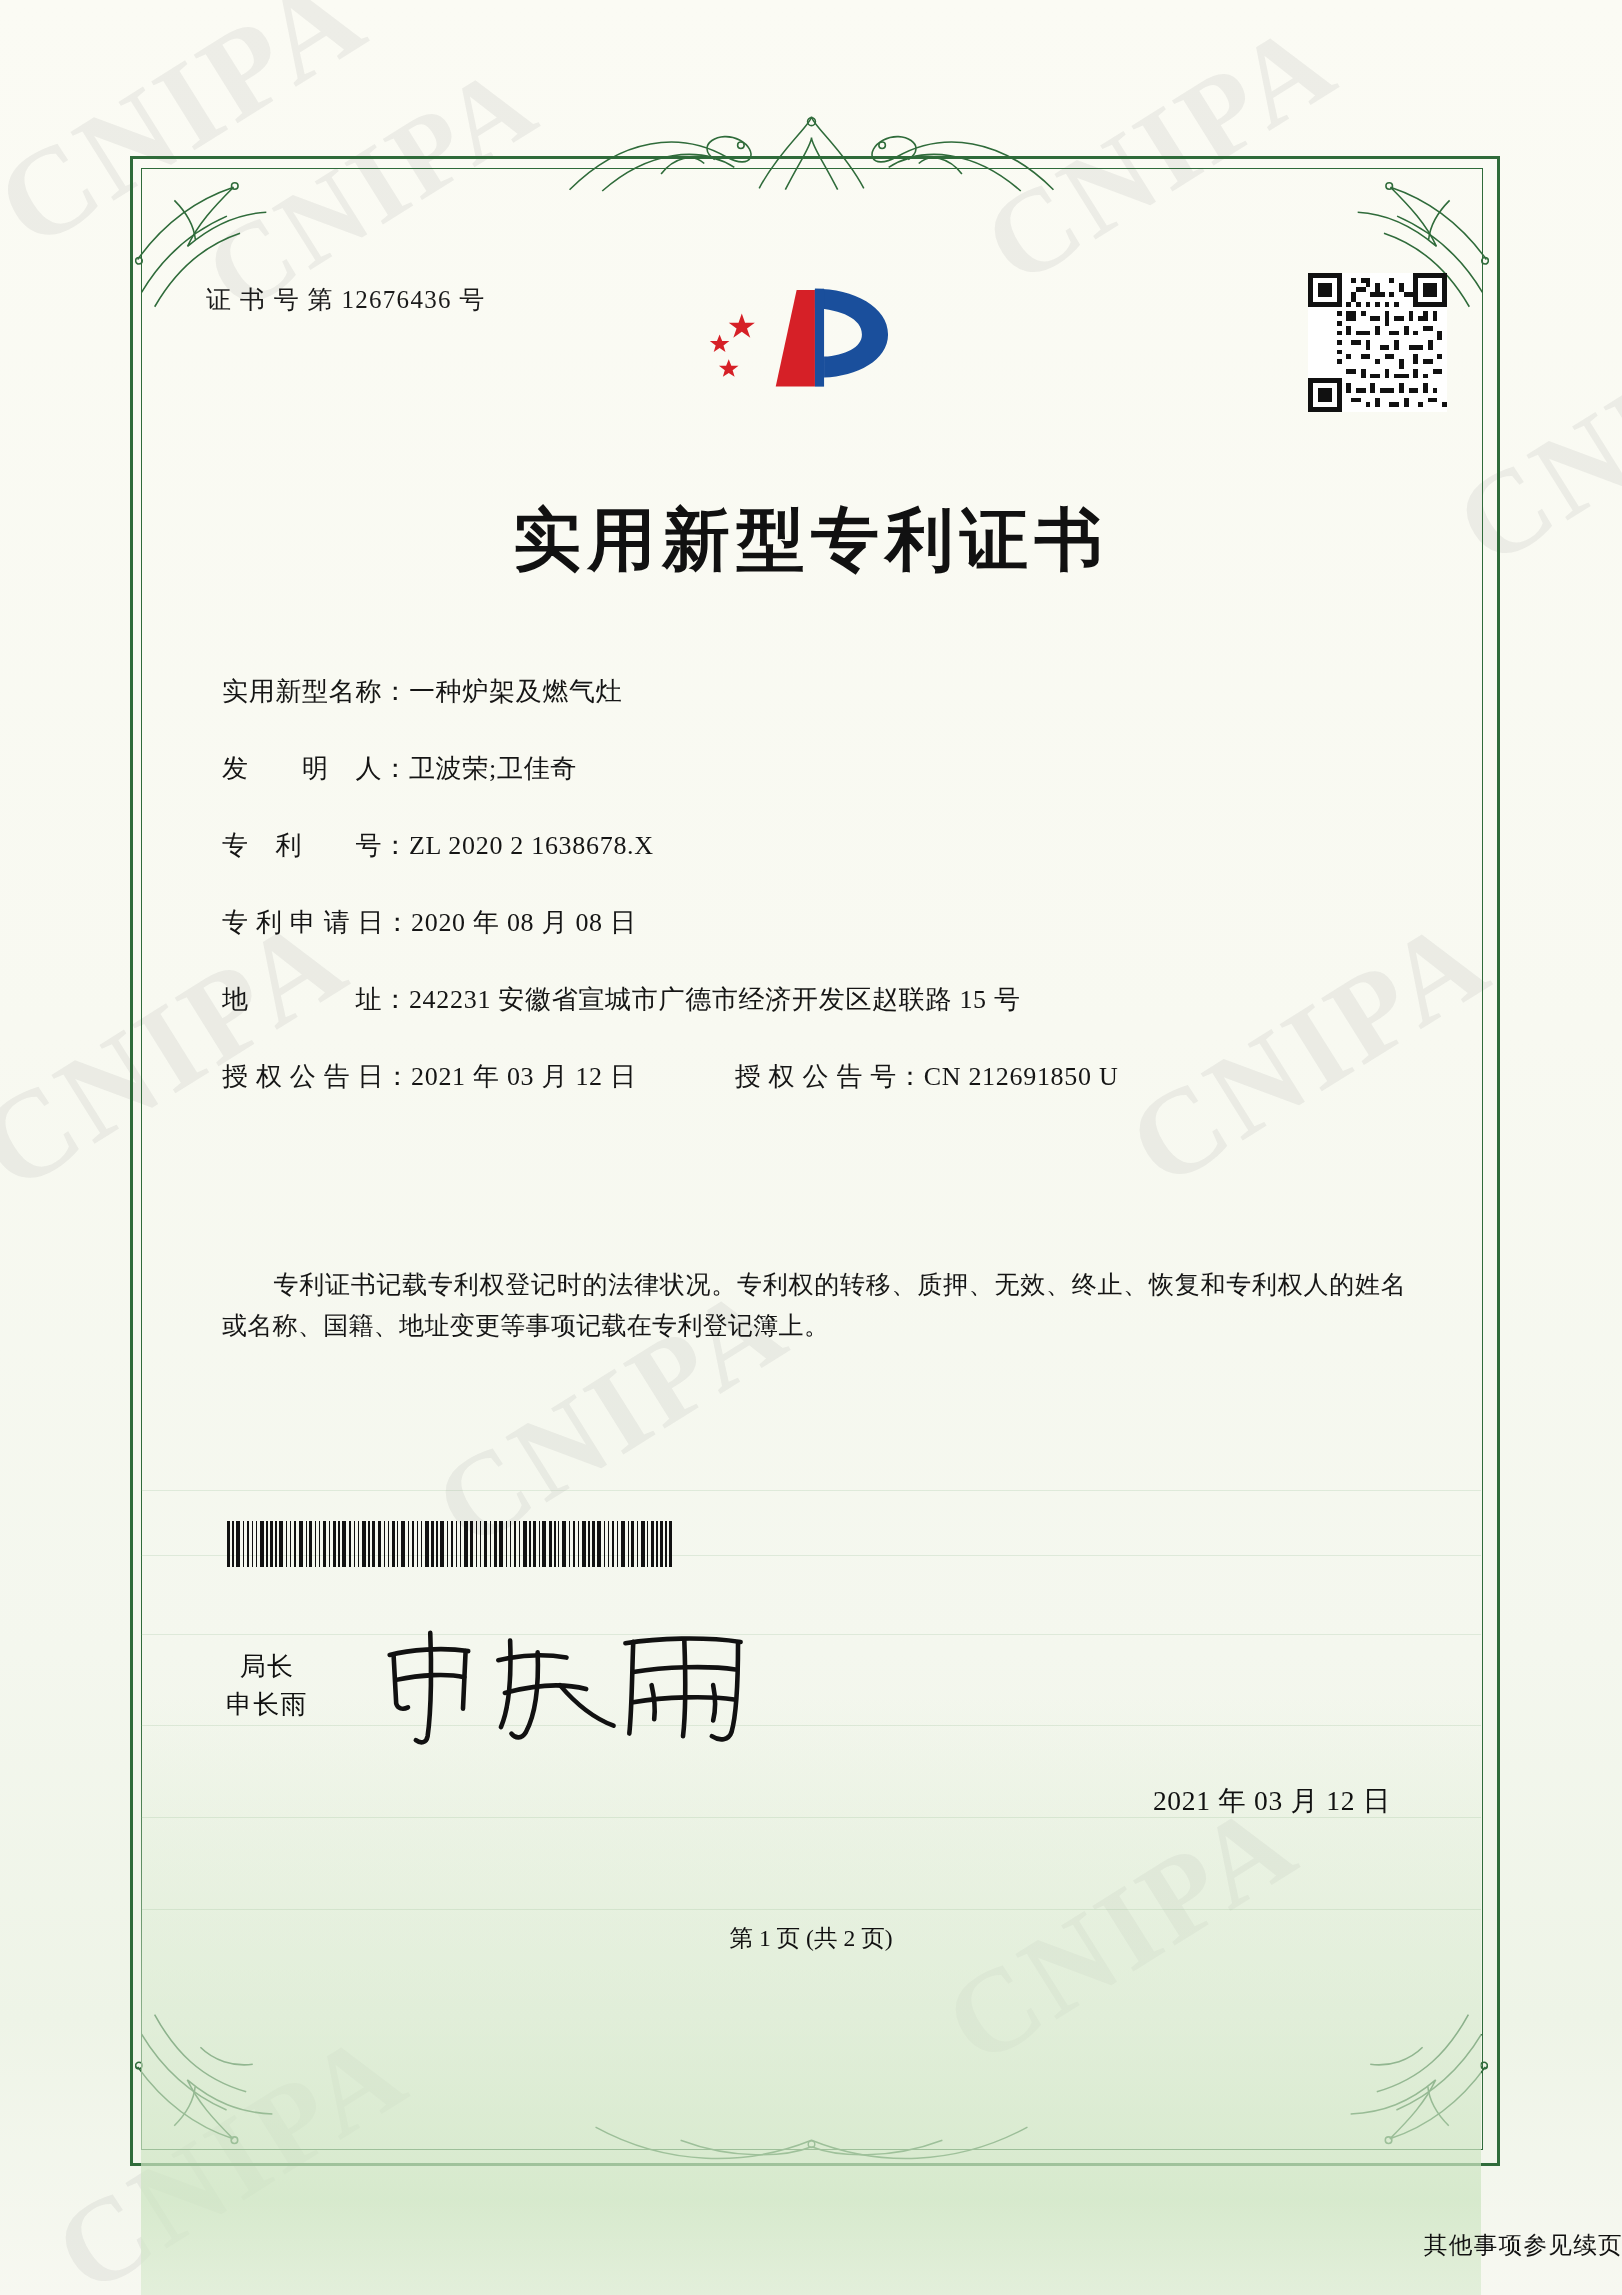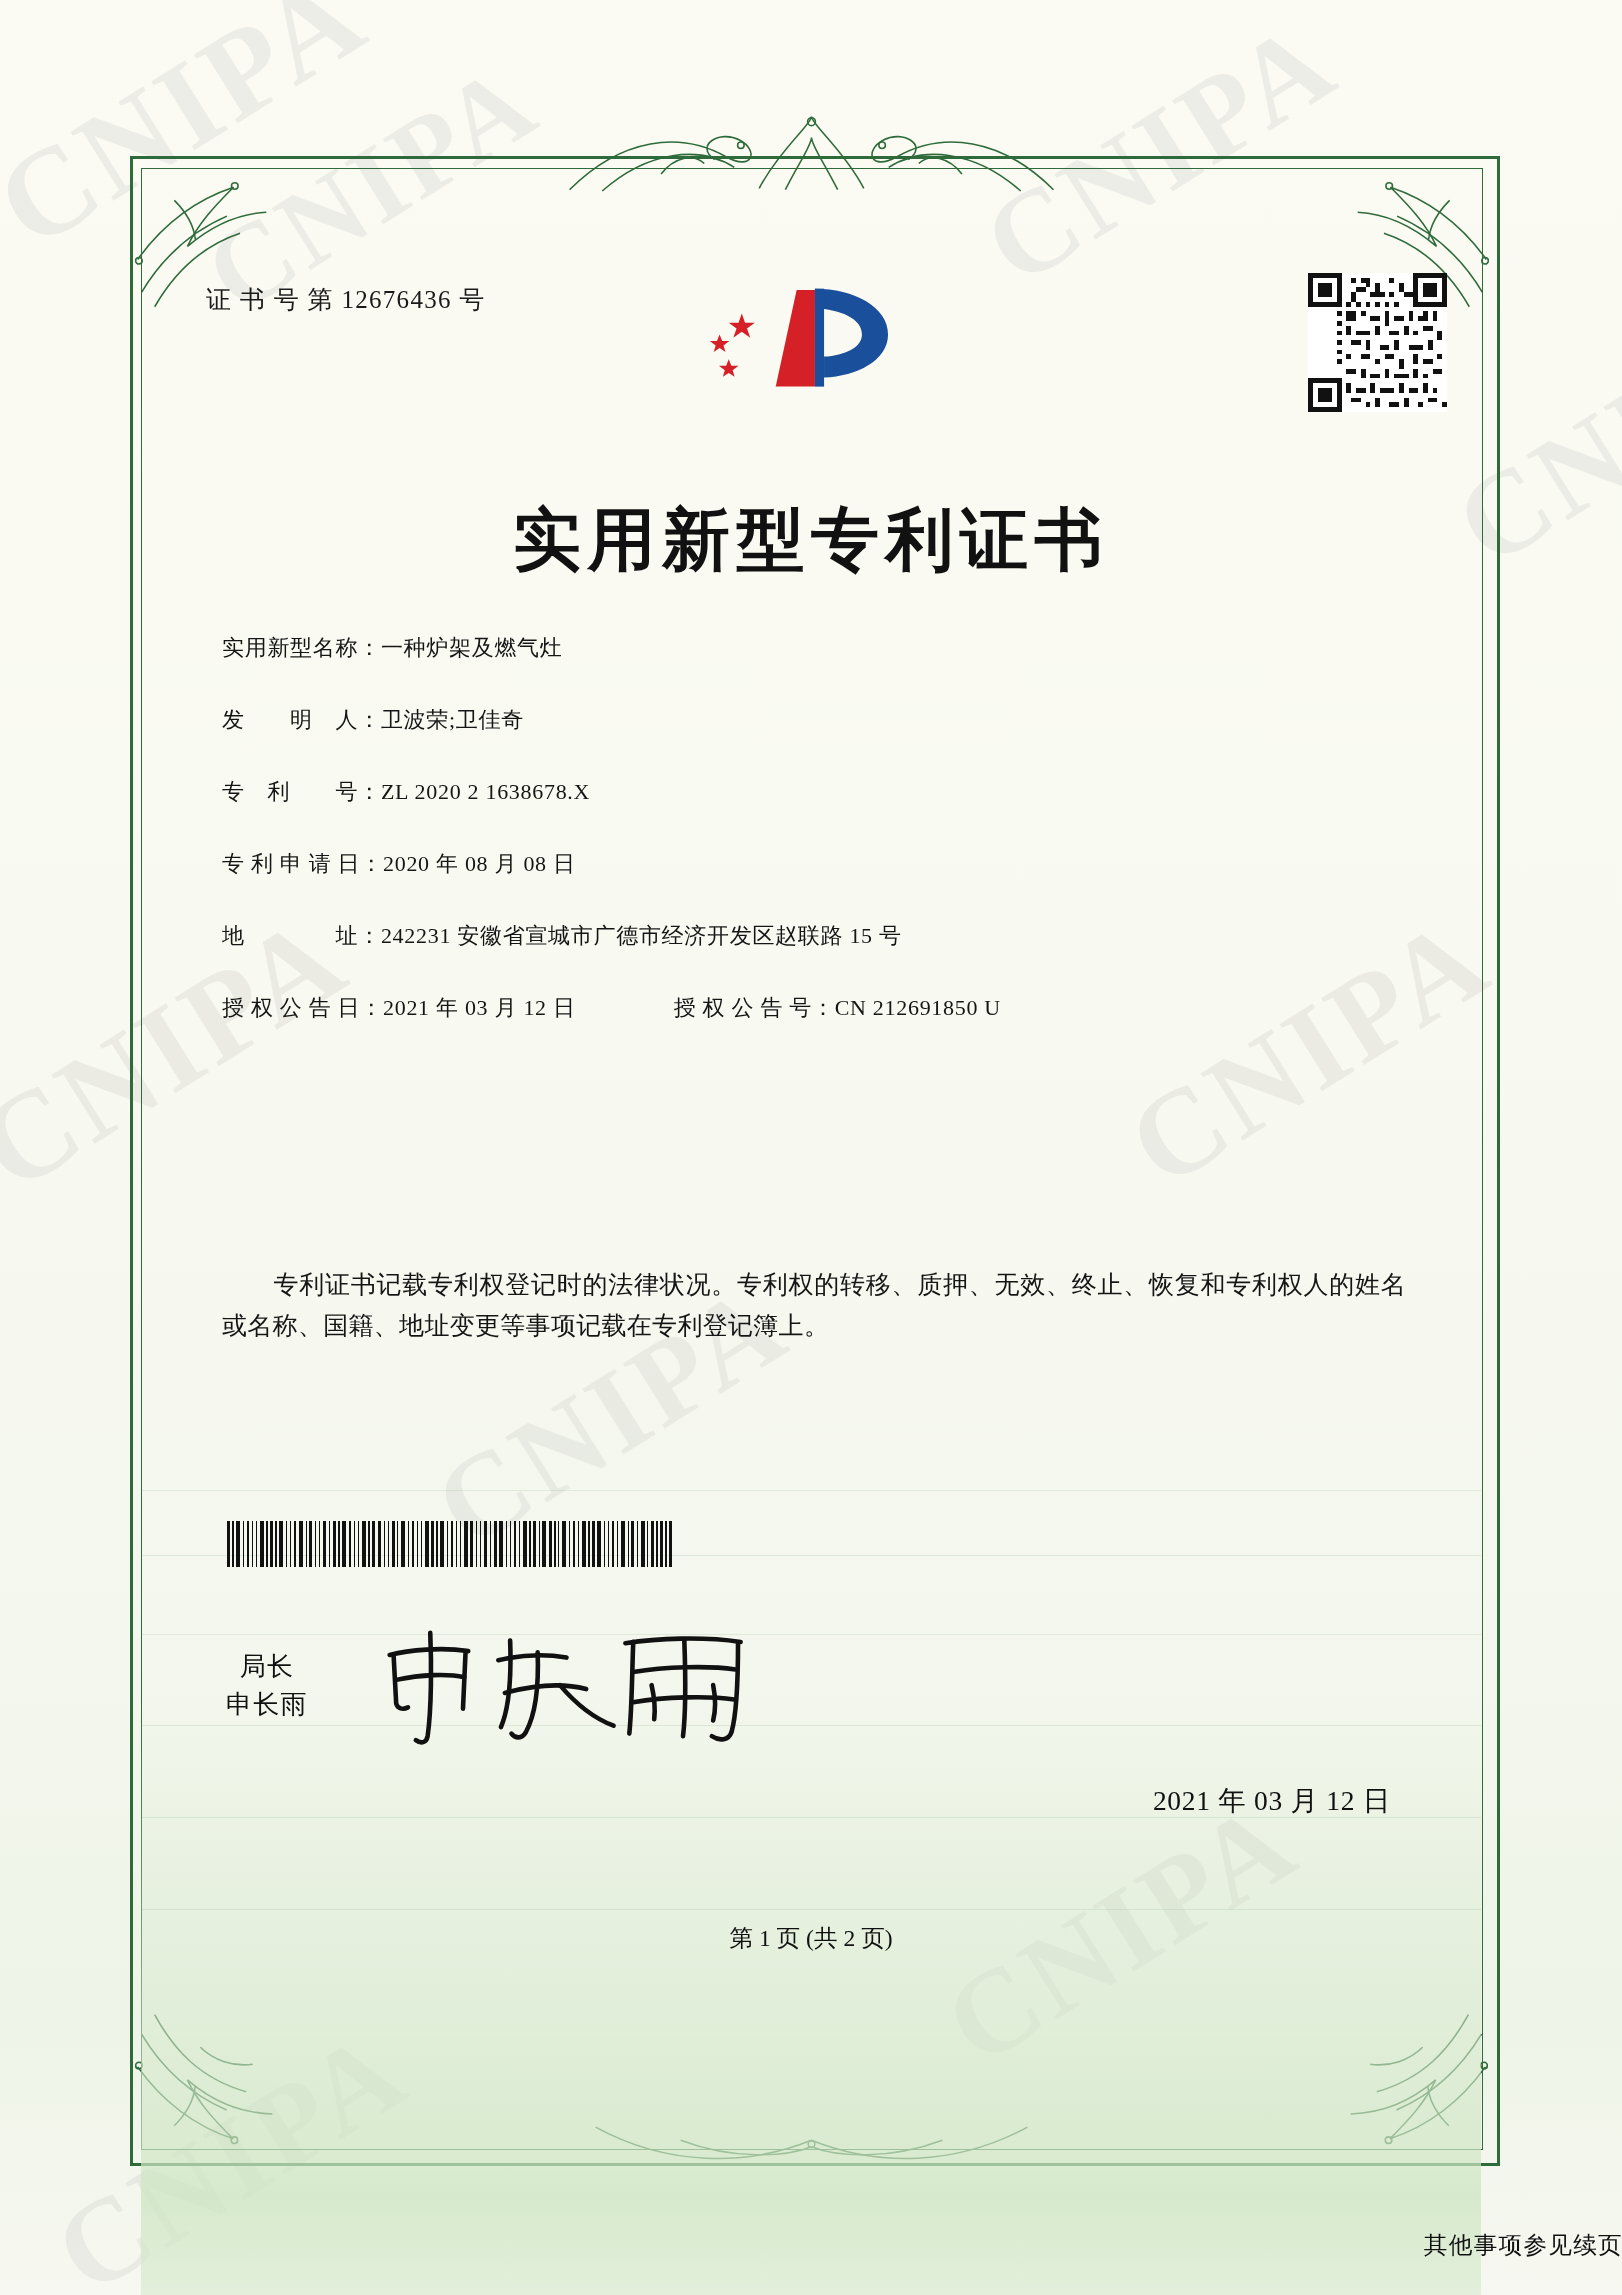--- a/index.html
+++ b/index.html
@@ -110,25 +110,26 @@
     font-family: "Liberation Serif", "DejaVu Serif", serif;
   }
 
   .fields {
     position: absolute;
     left: 81px;
     top: 465px;
     width: 1178px;
   }
   .field {
-    font-size: 22px;
+    font-size: 26px;
     color: #151515;
     margin-bottom: 42px;
     letter-spacing: 0.7px;
     white-space: nowrap;
+    margin-top: 41px;
   }
   .lbl {
     display: inline-block;
   }
   .val { }
   .field .second-lbl {
     margin-left: 98px;
     font-family: Liberation Serif, serif;
   }
 

